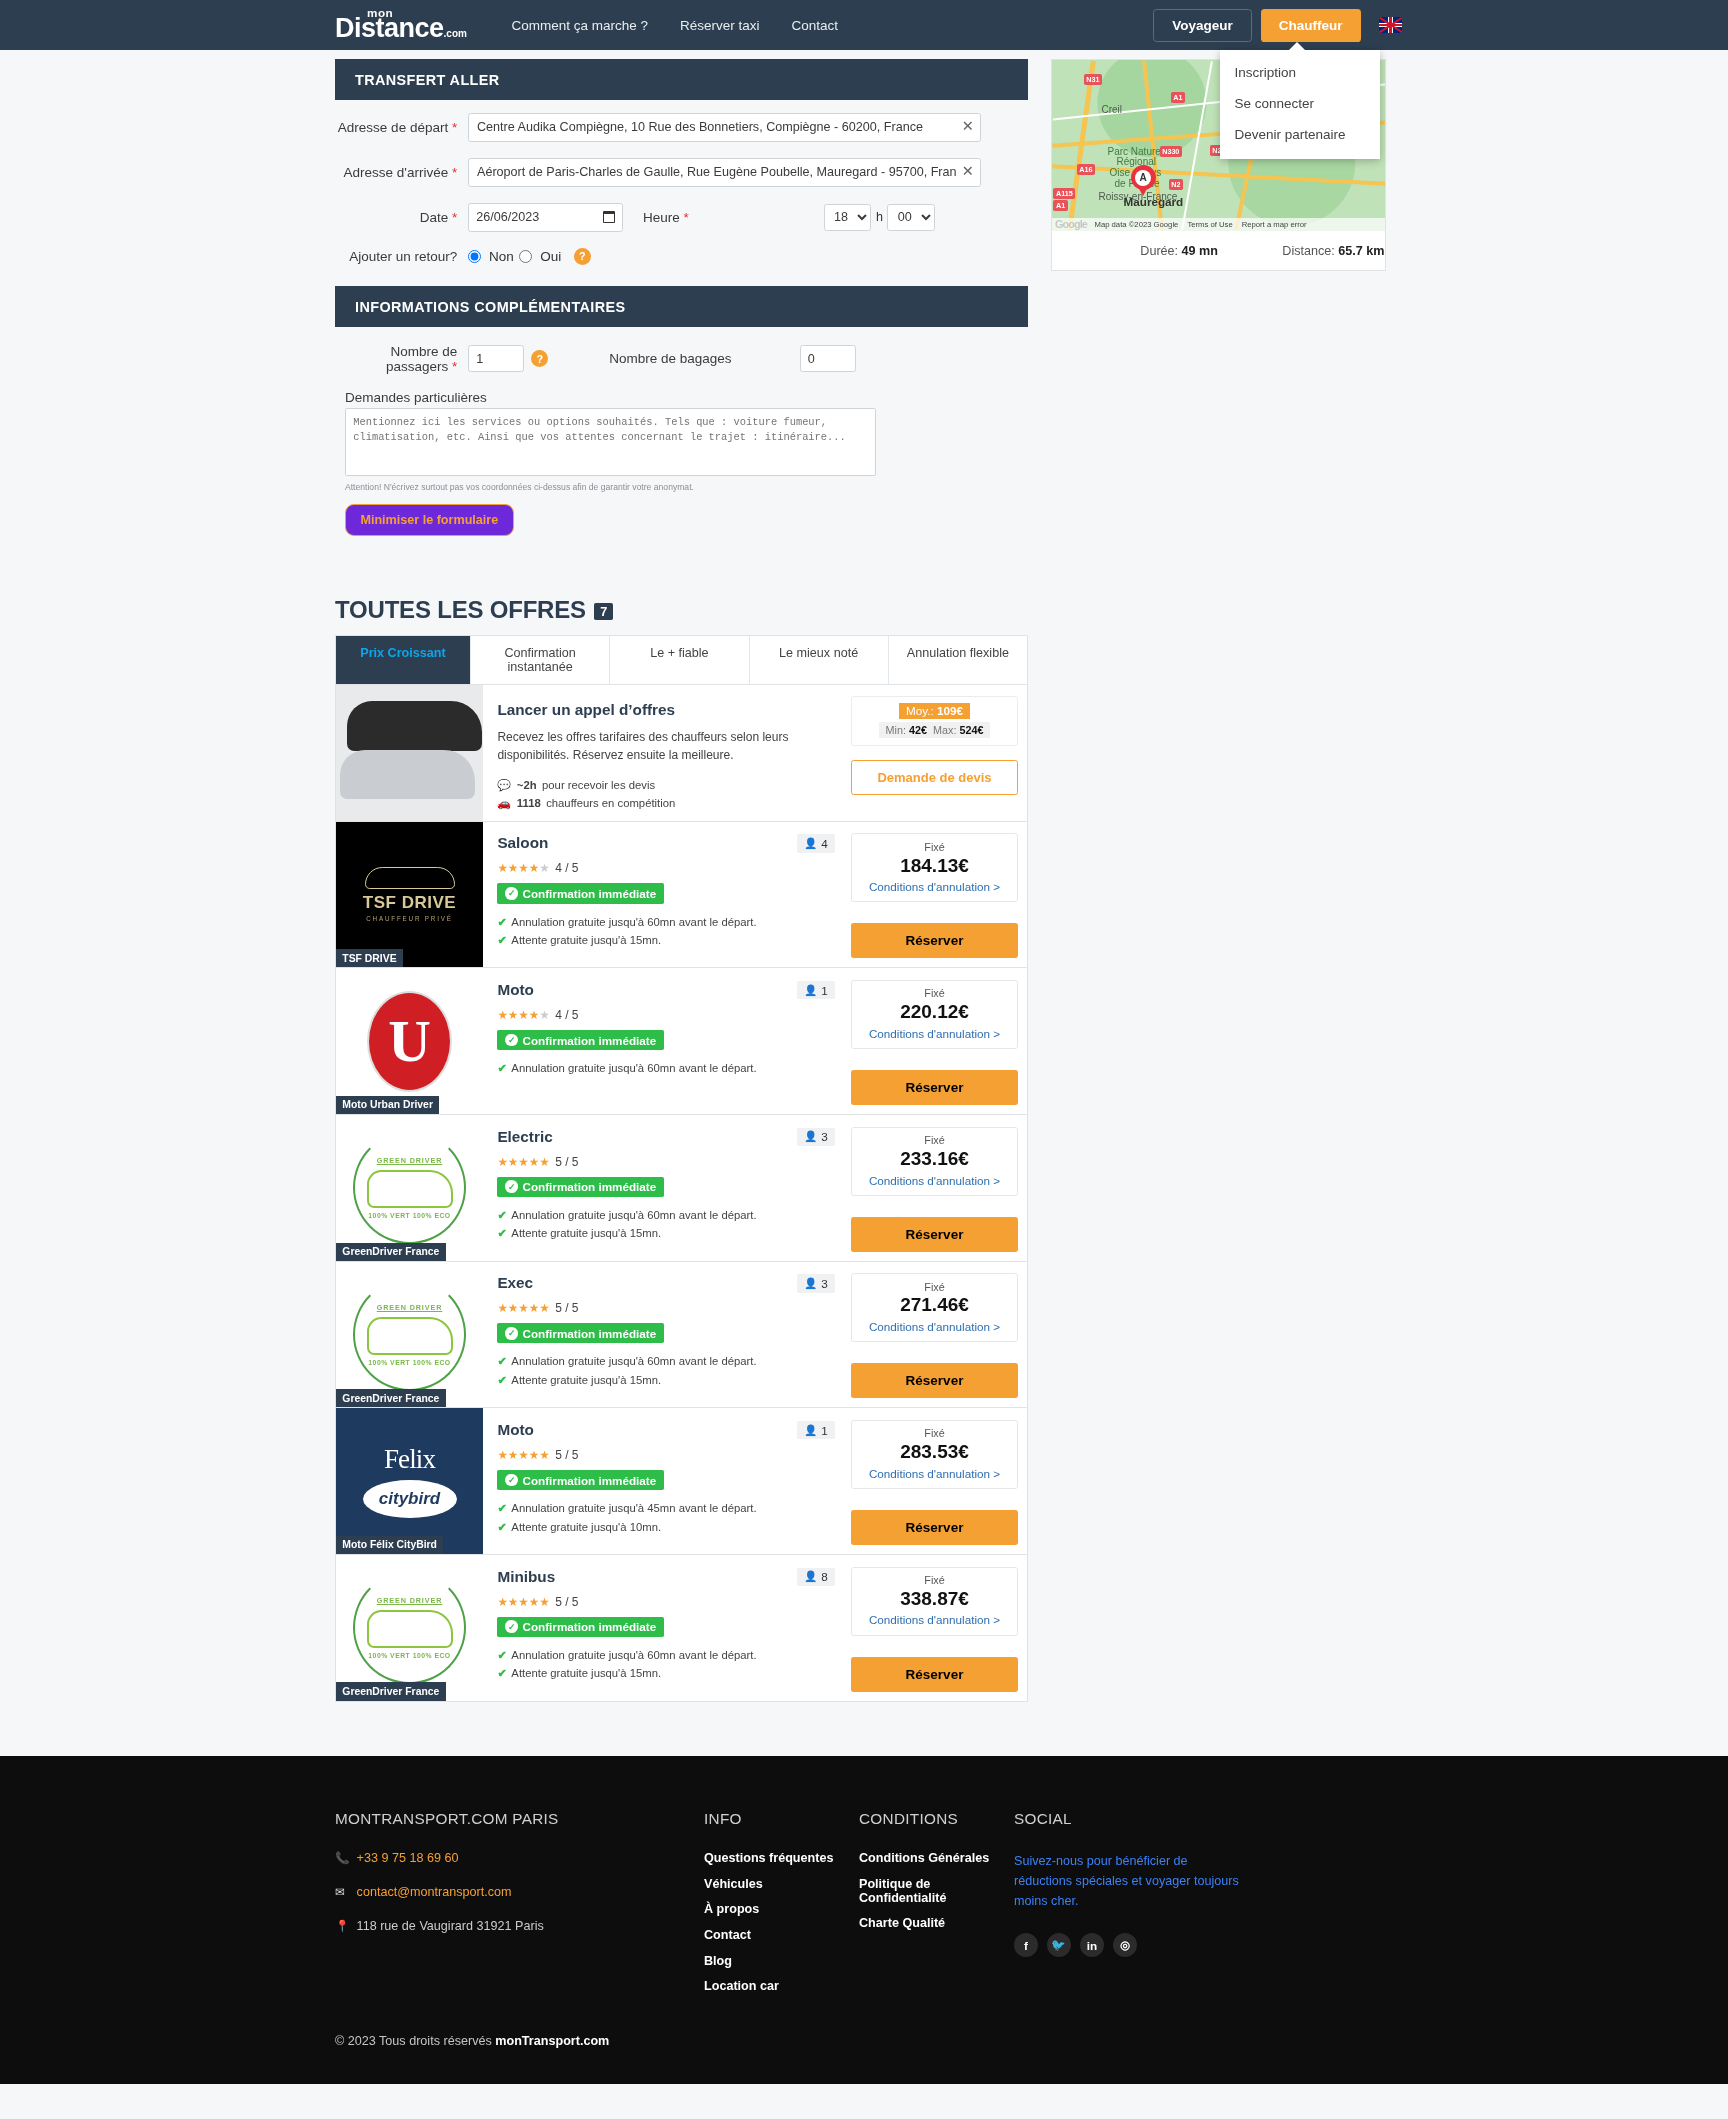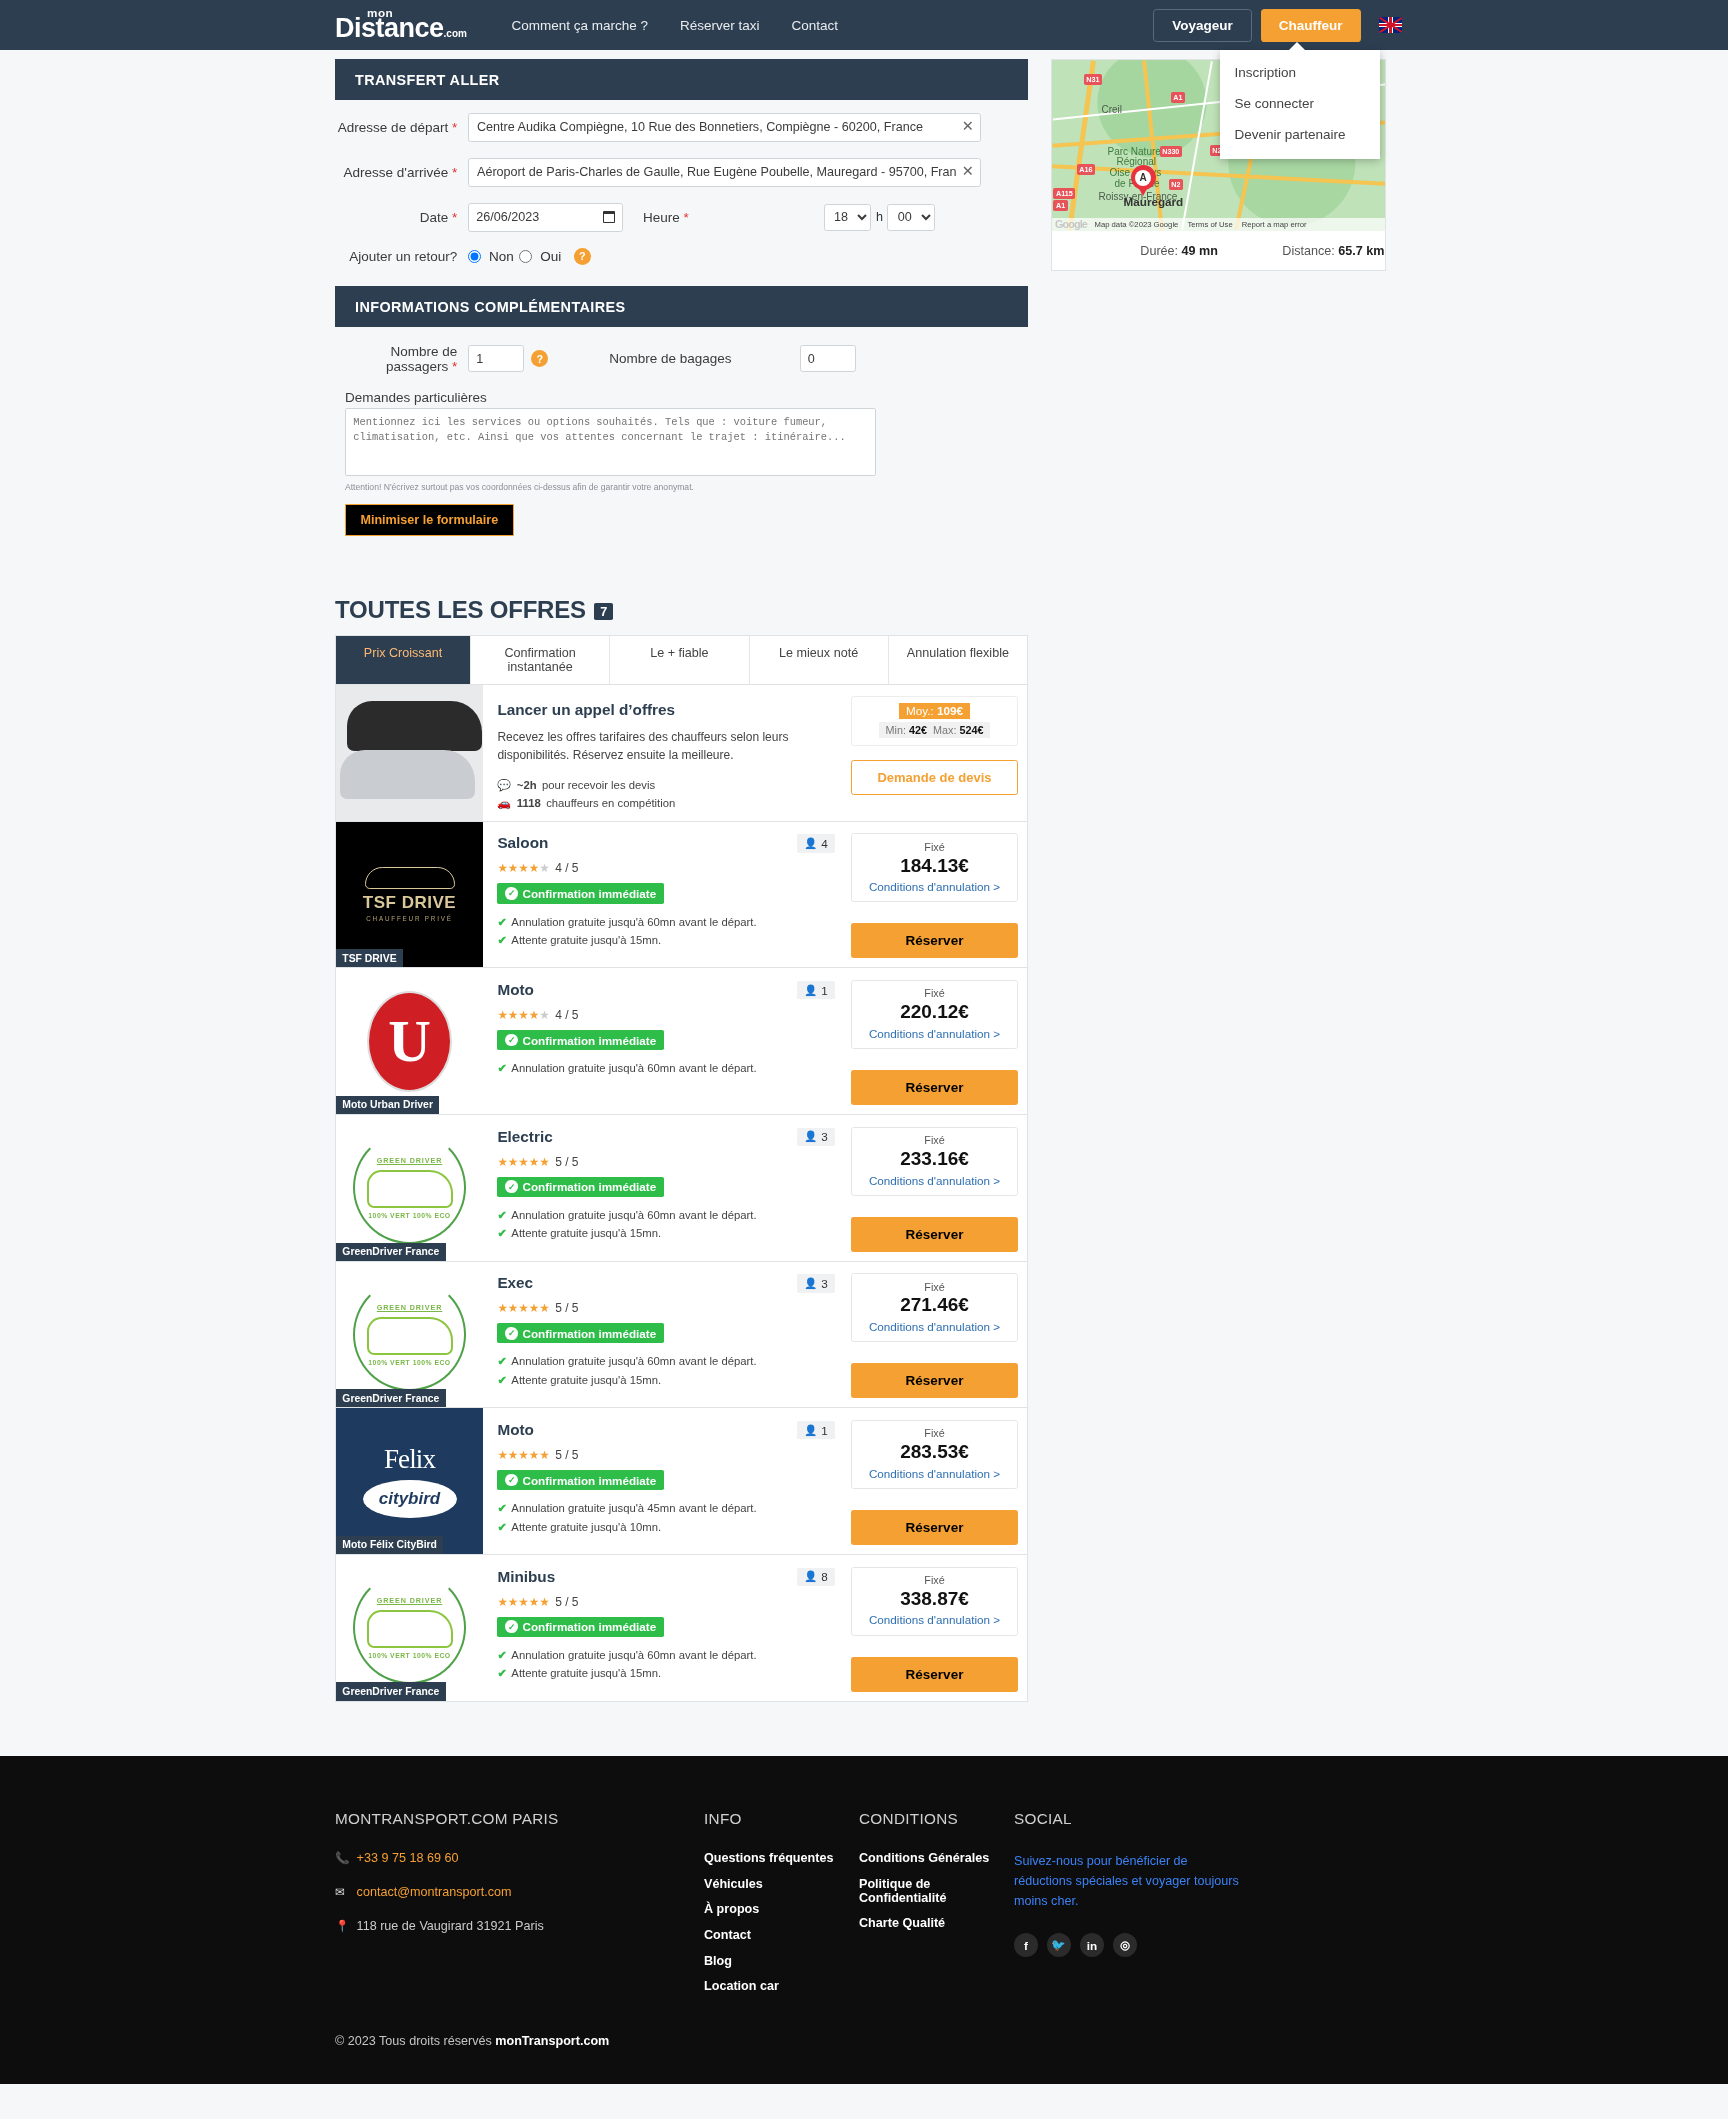--- a/index.html
+++ b/index.html
@@ -163,22 +163,22 @@
   .bag-input { margin-left: 68px; }
   .textarea-label { font-size: 13.5px; color: #3b3b3b; margin: 3.6px 0 3.6px 10px; }
   .ta {
     width: 531px; height: 68px; margin-left: 10px; resize: none;
     border: 0.9px solid #cfd4d9; border-radius: 1.8px; padding: 5.4px 7.2px;
     font-family: "Liberation Mono", monospace; font-size: 10.4px;
     color: #8a8f94; line-height: 1.5; background: #fff;
   }
   .ta-note { font-size: 8.6px; color: #8a8f94; margin: 2.7px 0 0 10px; }
   .btn-minimize {
-    margin: 12.6px 0 0 10px; background: #000000; color: #f5a033;
-    border: 0.9px solid #f5a033; border-radius: 1px;
+    margin: 12.6px 0 0 10px; background: #6d28d9; color: #f5a033;
+    border: 0.9px solid #f5a033; border-radius: 9px;
     padding: 8px 14.4px; font-weight: bold; font-size: 12.6px; cursor: pointer;
     font-family: "Liberation Sans", sans-serif;
   }
 
   
   .map-card {
     background: #fff; border: 0.9px solid #e0e3e6;
     width: 335px;
   }
   .map-img {
@@ -234,21 +234,21 @@
   .count-badge {
     background: #2c3e50; color: #fff; font-size: 12.6px; font-weight: bold;
     padding: 1.8px 6.3px; border-radius: 1.8px; position: relative; top: 1.8px;
   }
   .tabs { display: flex; border: 0.9px solid #e0e3e6; background: #fff; }
   .tab {
     flex: 1; text-align: center; padding: 10px 3.6px; font-size: 12.6px;
     color: #444; border-right: 0.9px solid #e4e7ea; cursor: pointer;
   }
   .tab:last-child { border-right: none; }
-  .tab.active { background: #2c3e50; color: #fdba74; font-weight: normal; flex: 0 0 135px;}
+  .tab.active { background: #2c3e50; color: #0ea5e9; font-weight: bold; flex: 0 0 135px;}
 
   .offer-card {
     display: flex; background: #fff; border: 0.9px solid #e0e3e6;
     border-top: none; min-height: 135px;
   }
   .logo-cell {
     width: 147px; flex: 0 0 147px; position: relative; overflow: hidden;
   }
   .vendor-tag {
     position: absolute; left: 0; bottom: 0;

